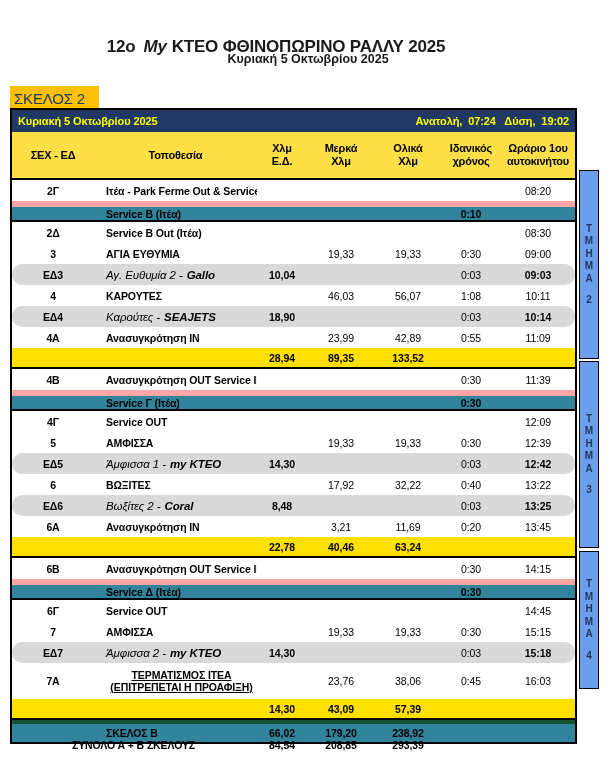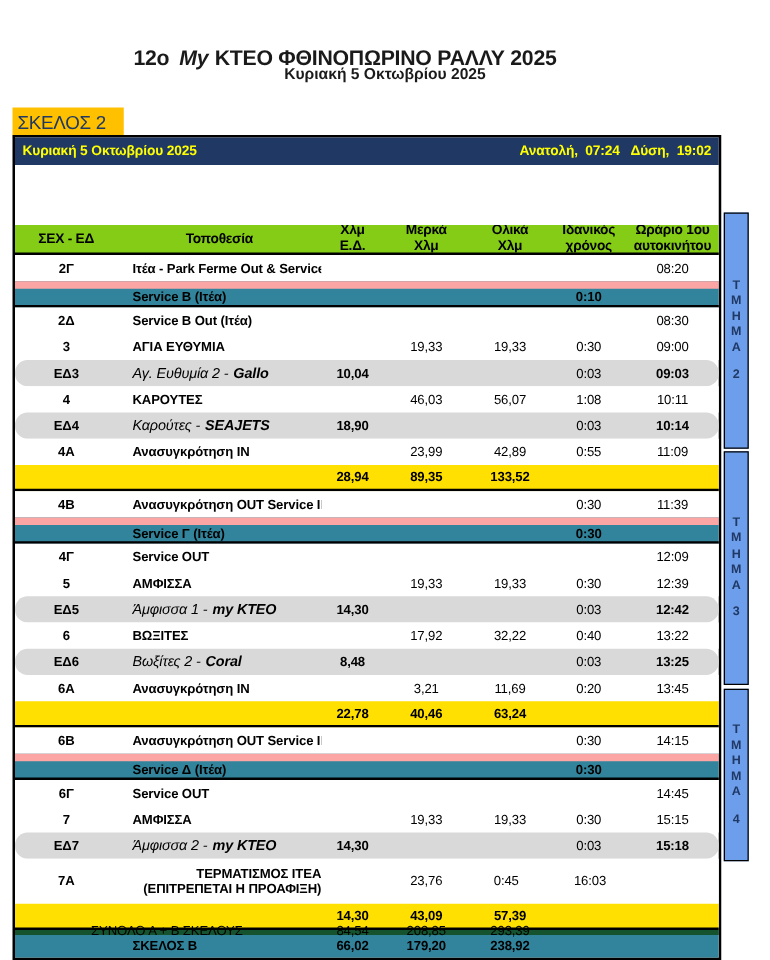--- a/index.html
+++ b/index.html
@@ -17,22 +17,22 @@
   .subtitle{position:absolute;top:52px;left:0;width:616px;text-align:center;
     font-size:12.5px;font-weight:bold;color:var(--ink);}
   .leg-tag{position:absolute;left:10px;top:86px;background:var(--amber);color:var(--navy);
     font-weight:normal;font-size:15px;padding:4px 14px 4px 4px;letter-spacing:-0.2px;}
   .tablewrap{position:absolute;left:10px;top:108px;width:567px;border:2px solid #000;
     box-sizing:border-box;background:#fff;}
   .navbar{height:22px;background:var(--navy);color:var(--yellowtext);display:flex;
     justify-content:space-between;align-items:center;font-size:11px;font-weight:bold;
     padding:0 6px;box-sizing:border-box;letter-spacing:-0.1px;}
   .navbar .sun{white-space:pre;}
-  .colhead{display:flex;height:24px;border-bottom:2px solid #000;box-sizing:border-box;
-    font-size:11px;font-weight:bold;background:#84cc16;letter-spacing:-0.2px;margin-top:48px;}
+  .colhead{display:flex;height:48px;border-bottom:2px solid #000;box-sizing:border-box;
+    font-size:11px;font-weight:bold;background:#fde047;letter-spacing:-0.2px;}
   .colhead .cell{flex-direction:column;line-height:13px;}
   .colhead .c-loc{justify-content:center;padding-left:0;align-items:center;}
   .row{display:flex;height:21px;box-sizing:border-box;font-size:10.5px;background:#fff;
     letter-spacing:-0.1px;}
   .cell{display:flex;align-items:center;justify-content:center;box-sizing:border-box;
     overflow:hidden;white-space:nowrap;}
   .c-code{width:82px;font-weight:bold;}
   .c-loc{width:163px;justify-content:flex-start;padding-left:12px;font-weight:bold;}
   .c-ss{width:50px;}
   .c-partial{width:68px;}
@@ -41,24 +41,24 @@
   .c-sched{width:74px;}
   .row.ss{background:var(--grayrow);border-radius:10px;}
   .row.ss .c-loc{font-weight:normal;font-style:italic;font-size:11.5px;}
   .row.ss .loc-em{font-weight:bold;margin-left:4px;}
   .row.ss .c-ss,.row.ss .c-sched{font-weight:bold;}
   .row.service{background:var(--teal);border-top:6px solid #fca5a5;border-bottom:2px solid #000;
     font-weight:bold;}
   .row.total{background:var(--yellowrow);border-bottom:2px solid #000;font-weight:bold;}
   .row.leg{background:var(--teal);border-top:4px solid #14532d;font-weight:bold;height:22px;}
   .row.tall{height:36px;}
-  .row.tall .c-loc{flex-direction:column;align-items:flex-end;justify-content:center;
-    line-height:12px;}
+  .row.tall .c-loc{flex-direction:column;align-items:center;justify-content:center;
+    line-height:12px;text-decoration:underline;}
   .grand{position:absolute;left:10px;top:734px;width:567px;height:22px;display:flex;
-    font-size:10.5px;font-weight:normal;letter-spacing:-0.1px;}
+    font-size:10.5px;font-weight:bold;letter-spacing:-0.1px;}
   .grand .g-label{width:247px;display:flex;align-items:center;justify-content:center;}
   .grand .cell{height:22px;}
   .seg{position:absolute;left:579px;width:20px;background:var(--cornflower);
     border:1px solid #000;box-sizing:border-box;display:flex;flex-direction:column;
     align-items:center;justify-content:center;color:var(--navy);font-weight:bold;
     font-size:10px;line-height:12.5px;}
   .seg .num{margin-top:9px;}
 </style>
 </head>
 <body>
@@ -363,20 +363,21 @@
         <div class="cell c-sched">15:18</div>
       </div>
       <div class="row tall">
         <div class="cell c-code">7Α</div>
         <div class="cell c-loc">
           <div>ΤΕΡΜΑΤΙΣΜΟΣ ΙΤΕΑ</div>
           <div>(ΕΠΙΤΡΕΠΕΤΑΙ Η ΠΡΟΑΦΙΞΗ)</div>
         </div>
         <div class="cell c-ss"></div>
         <div class="cell c-partial">23,76</div>
+        <div class="cell c-total">38,06</div>
         <div class="cell c-ideal">0:45</div>
         <div class="cell c-sched">16:03</div>
       </div>
       <div class="row total">
         <div class="cell c-code"></div>
         <div class="cell c-loc">
           <div></div>
         </div>
         <div class="cell c-ss">14,30</div>
         <div class="cell c-partial">43,09</div>

